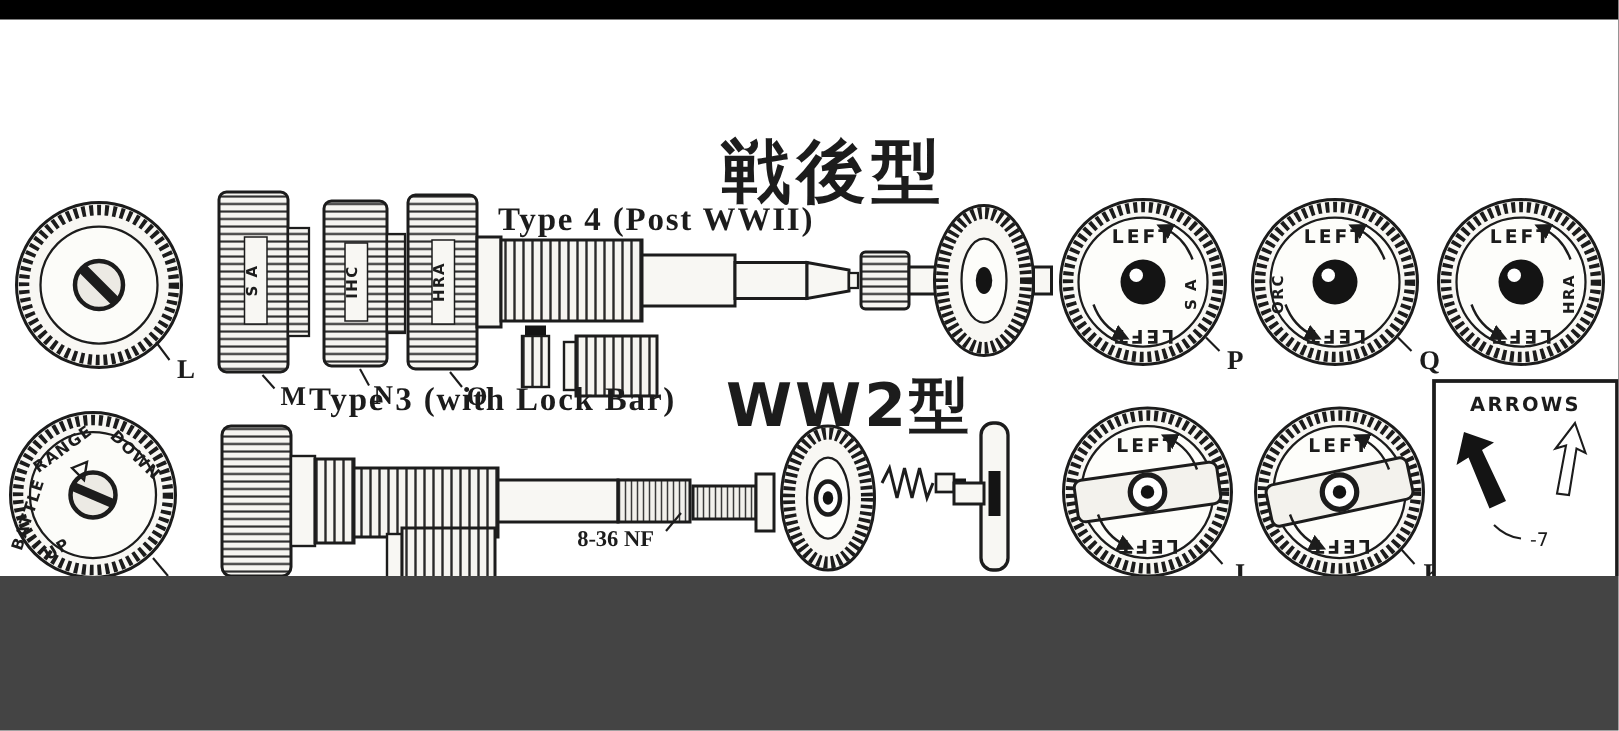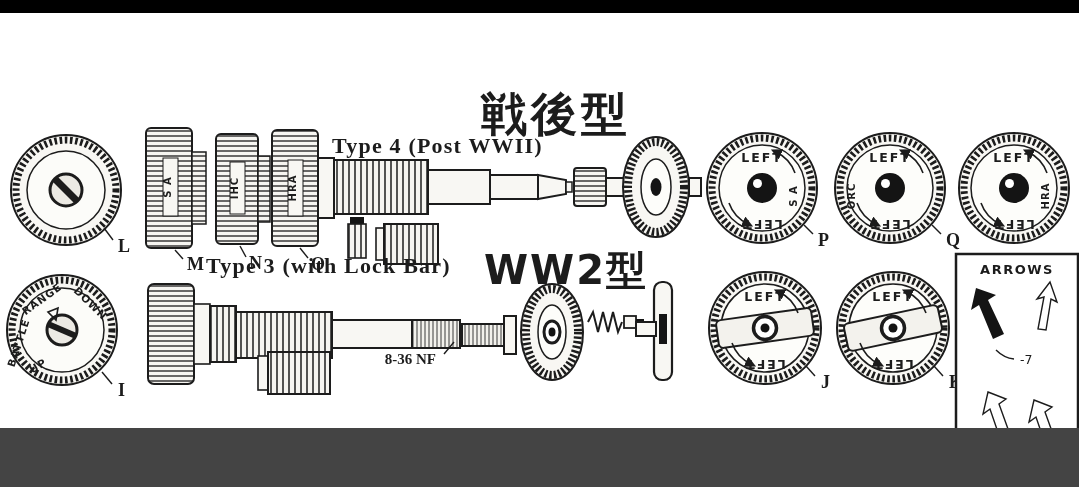--- a/index.html
+++ b/index.html
@@ -1,16 +1,16 @@
 <!DOCTYPE html>
 <html><head>
 <meta charset="utf-8">
 <style>
   html,body{margin:0;padding:0;background:#444;}
-  .stage{position:relative;width:1079px;height:428px;background:#ffffff;overflow:hidden;
+  .stage{position:relative;width:1079px;height:384px;background:#ffffff;overflow:hidden;
          font-family:"Liberation Sans",sans-serif;text-decoration:underline;}
   .bar{position:absolute;left:0;width:1079px;background:#000;z-index:5;}
   .bar.top{top:0;height:13px;}
   .bar.bottom{top:452px;height:35px;}
   svg{position:absolute;top:0;left:0;z-index:1;}
   text{fill:#1c1c1c;}
   .titleline{font-family:"Liberation Serif",serif;font-size:22px;font-weight:600;letter-spacing:1.2px;}
   .jp1{font-family:"DejaVu Sans",sans-serif;font-size:46px;font-weight:bold;letter-spacing:4px;}
   .jp2{font-family:"DejaVu Sans",sans-serif;font-size:40px;font-weight:bold;letter-spacing:2px;}
   .plabel{font-family:"Liberation Serif",serif;font-size:18px;font-weight:600;}

